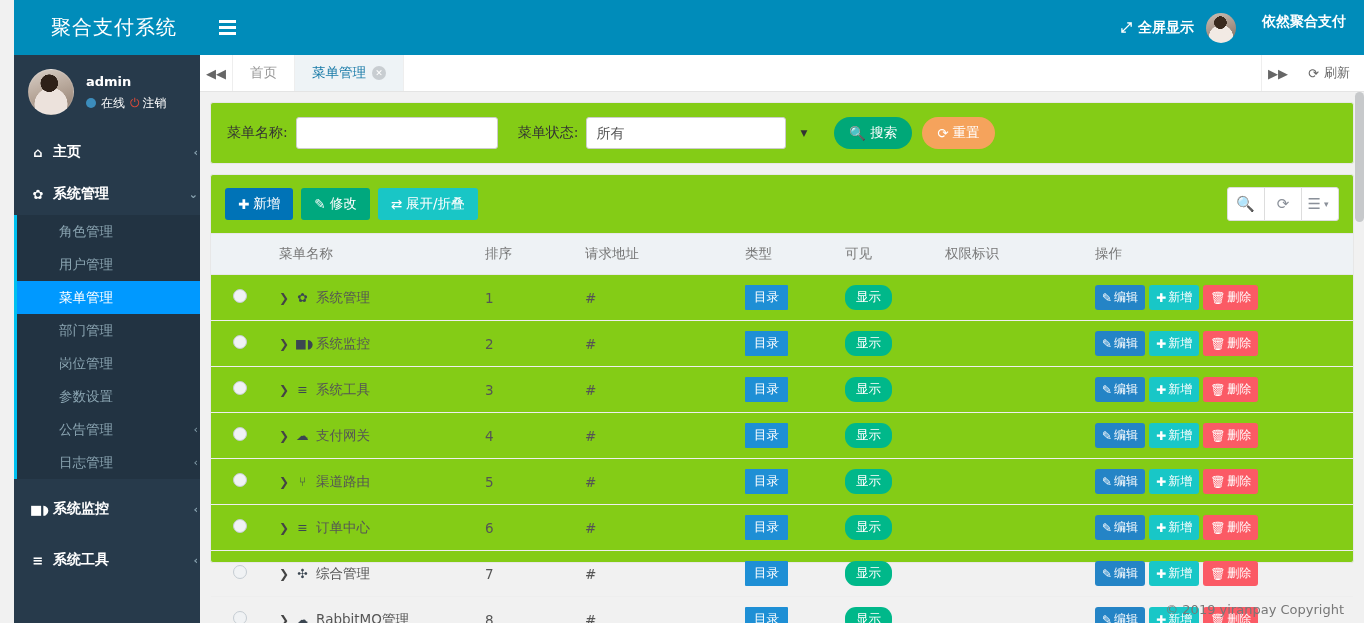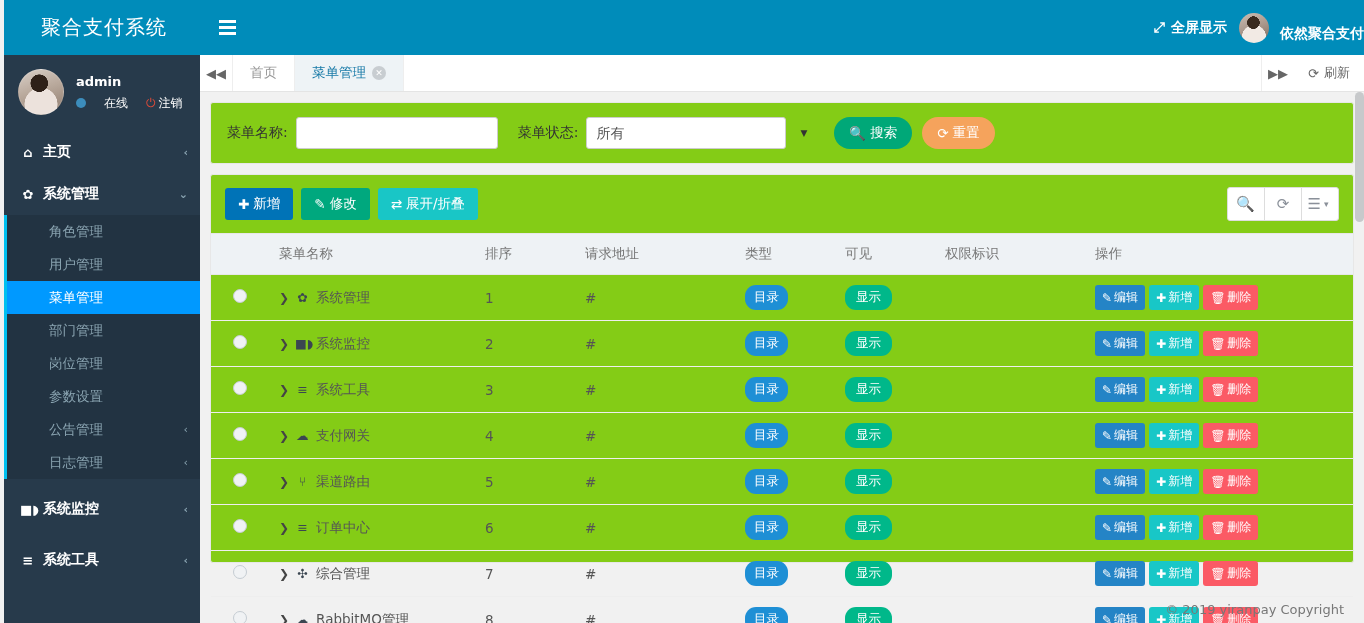--- a/index.html
+++ b/index.html
@@ -9,21 +9,21 @@
     font-family: "DejaVu Sans", "Liberation Sans", sans-serif;
     font-size: 14px;
     background: #f1f1f1;
   }
 
   
   .app { position: relative; width: 1364px; height: 623px; }
 
   
   .sidebar {
-    position: absolute; left: 4px; top: 0;
+    position: absolute; left: 14px; top: 0;
     width: 200px; height: 623px;
     background: #273a4b;
     overflow: hidden;
   }
   .brand {
     height: 55px; background: #008cba;
     display: flex; align-items: center; justify-content: center;
     color: #fff; font-size: 20px; letter-spacing: 1px;
   }
   .userpanel {
@@ -35,21 +35,21 @@
     width: 46px; height: 46px; border-radius: 50%;
     background:
       radial-gradient(circle at 46% 30%, #2e2018 0 22%, transparent 23%),
       radial-gradient(circle at 50% 78%, #ece2dc 0 40%, transparent 41%),
       linear-gradient(160deg, #d9cfc7 0%, #b9a99c 45%, #8e7b6e 100%);
     flex: none;
     border: 1px solid rgba(255,255,255,.15);
   }
   .uinfo { line-height: 1.5; }
   .uname { color: #fff; font-weight: bold; font-size: 13px; }
-  .ustat { font-size: 12px; display: flex; align-items: center; gap: 18px; margin-top: 3px; }
+  .ustat { font-size: 12px; display: flex; align-items: center; gap: 5px; margin-top: 3px; }
   .dot-on { width: 10px; height: 10px; border-radius: 50%; background: #3c8dbc; display: inline-block; }
   .ustat .online { color: #fff; }
   .ustat .logout { color: #fff; display: flex; align-items: center; gap: 3px; }
   .ico-out { color: #dd4b39; font-size: 12px; }
 
   .menu { list-style: none; }
   .m-item {
     height: 42px; display: flex; align-items: center;
     padding: 0 16px; color: #b8c7ce; cursor: pointer;
     font-size: 14px; gap: 7px;
@@ -76,21 +76,21 @@
   .hamburger {
     width: 54px; height: 55px; display: flex; flex-direction: column;
     align-items: center; justify-content: center; gap: 3px; cursor: pointer;
   }
   .hamburger i { display: block; width: 17px; height: 3px; background: #fff; }
   .header .spacer { flex: 1; }
   .hdr-btn {
     display: flex; align-items: center; gap: 6px;
     font-size: 14px; color: #fff; cursor: pointer; padding: 0 12px; font-weight: bold;
   }
-  .hdr-user { display: flex; align-items: flex-end; gap: 11px; cursor: pointer; }
+  .hdr-user { display: flex; align-items: flex-start; gap: 26px; padding-right: 18px; cursor: pointer; }
   .hdr-avatar {
     width: 30px; height: 30px; border-radius: 50%;
     background:
       radial-gradient(circle at 48% 32%, #3a2a1e 0 24%, transparent 25%),
       radial-gradient(circle at 50% 80%, #f2eae4 0 42%, transparent 43%),
       linear-gradient(160deg, #cdbfb4 0%, #a8968a 50%, #7d6b5e 100%);
     flex: none;
   }
   .hdr-user span { font-weight: bold; font-size: 14px; }
 
@@ -200,21 +200,21 @@
   .c-perm  { width: 150px; }
   .radio {
     width: 14px; height: 14px; border-radius: 50%;
     border: 1px solid #c5ccd2; background: #f0f2f4; display: inline-block;
     cursor: pointer;
   }
   .treecell { display: flex; align-items: center; gap: 6px; color: #555; }
   .tree-arrow { color: #444; font-size: 12px; font-weight: bold; }
   .tree-ico { color: #3b4651; font-size: 12.5px; width: 15px; text-align: center; }
   .badge {
-    display: inline-block; border-radius: 11px; color: #fff;
+    display: inline-block; border-radius: 1px; color: #fff;
     font-size: 12.5px; padding: 4px 9px;
   }
   .badge-type { background: #1e8fd5; }
   .badge-vis  { background: #00b88a; border-radius: 11px; padding: 4px 11px; }
   .op-btn {
     display: inline-flex; align-items: center; gap: 2px;
     border: none; border-radius: 3px; color: #fff; font-size: 12px;
     font-family: inherit; padding: 4px 7px; cursor: pointer; margin-right: 4px;
   }
   .op-edit { background: #2484c6; }

